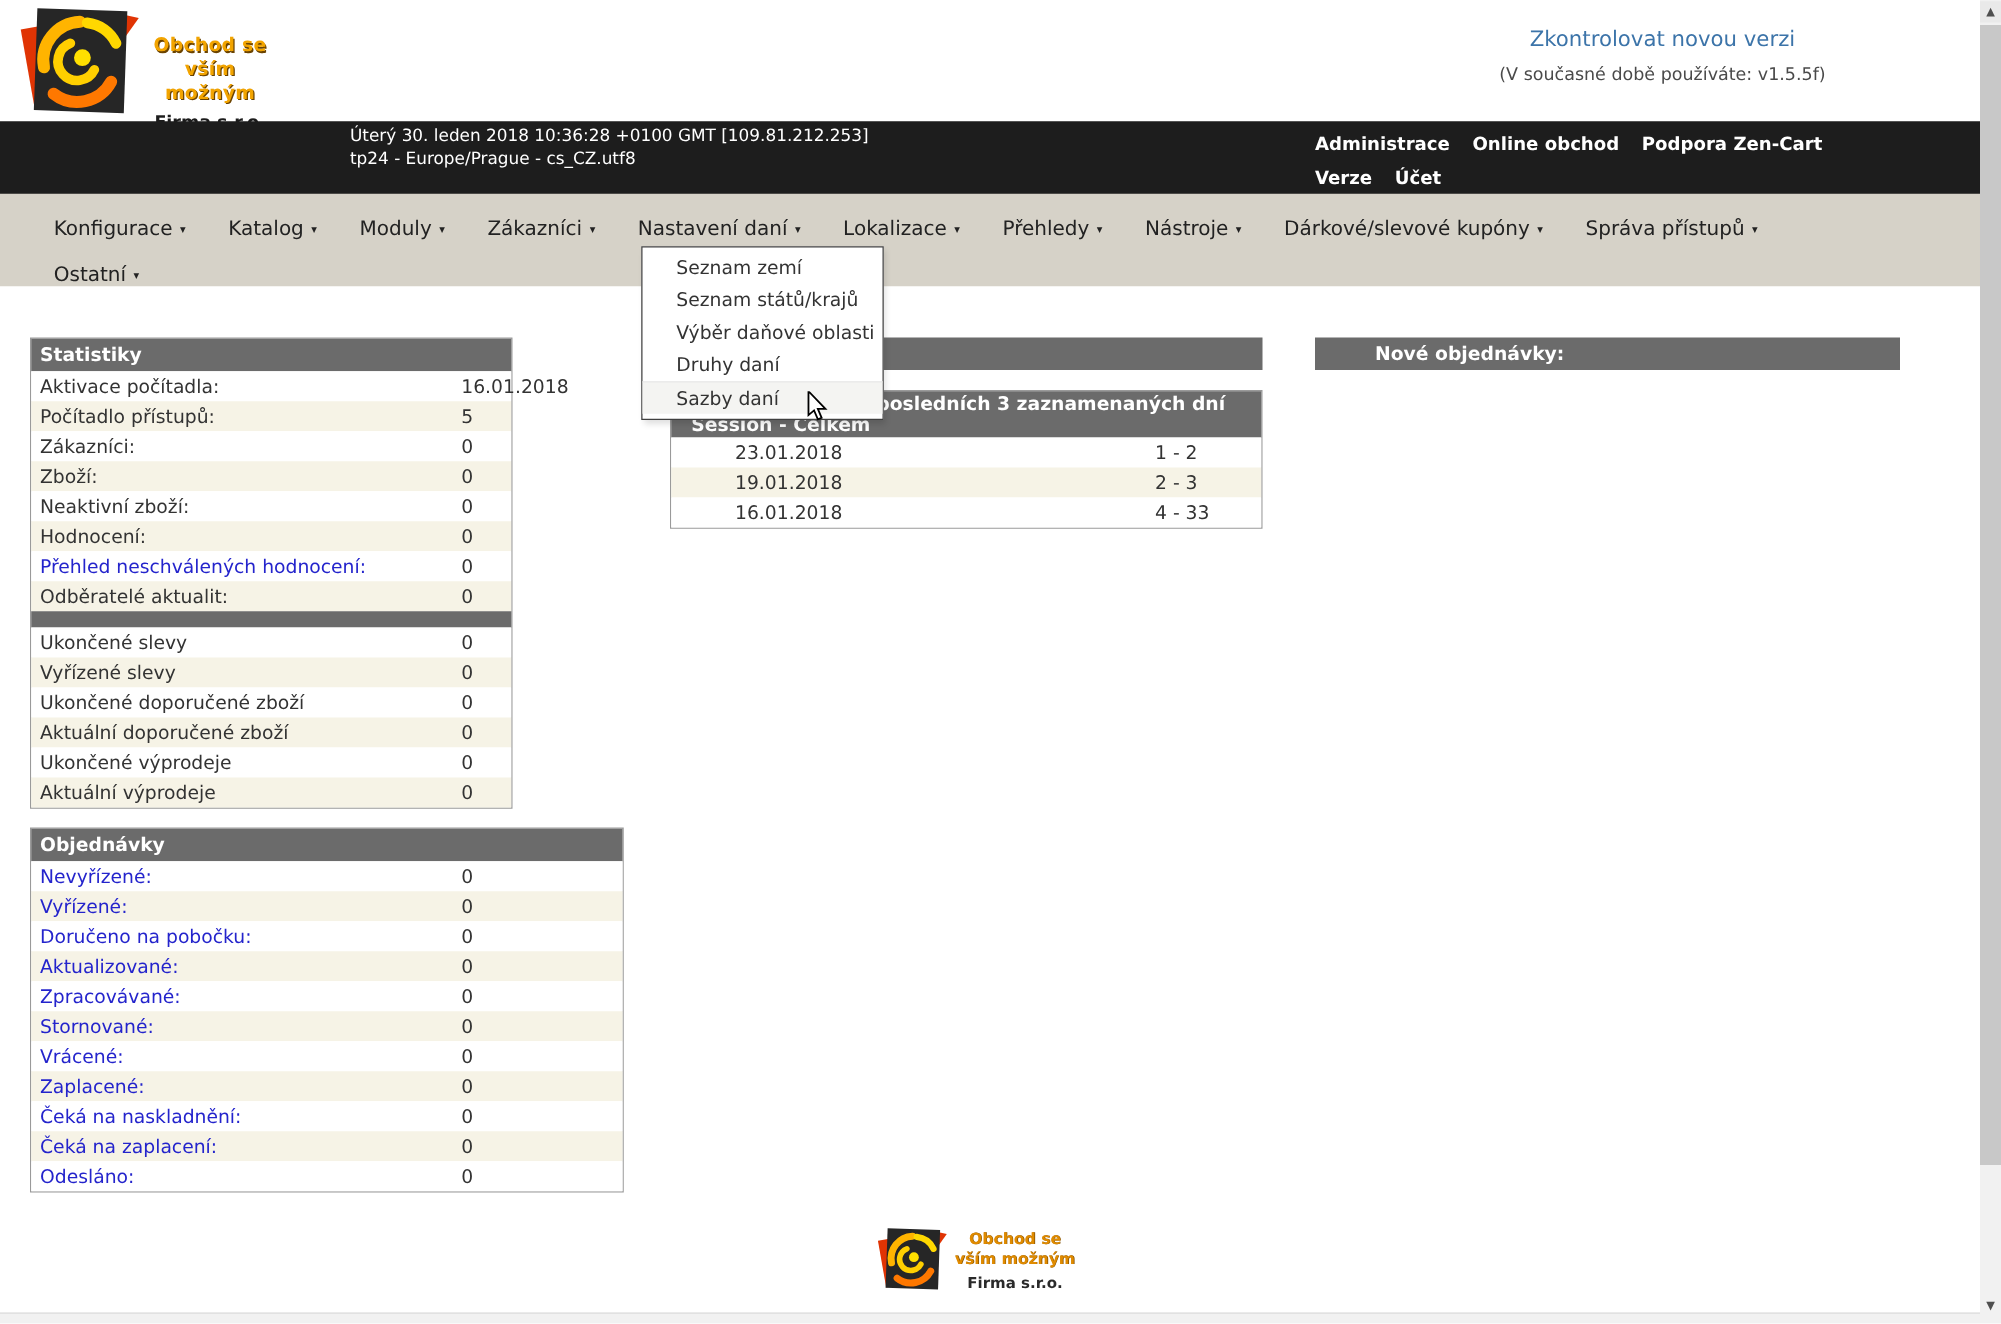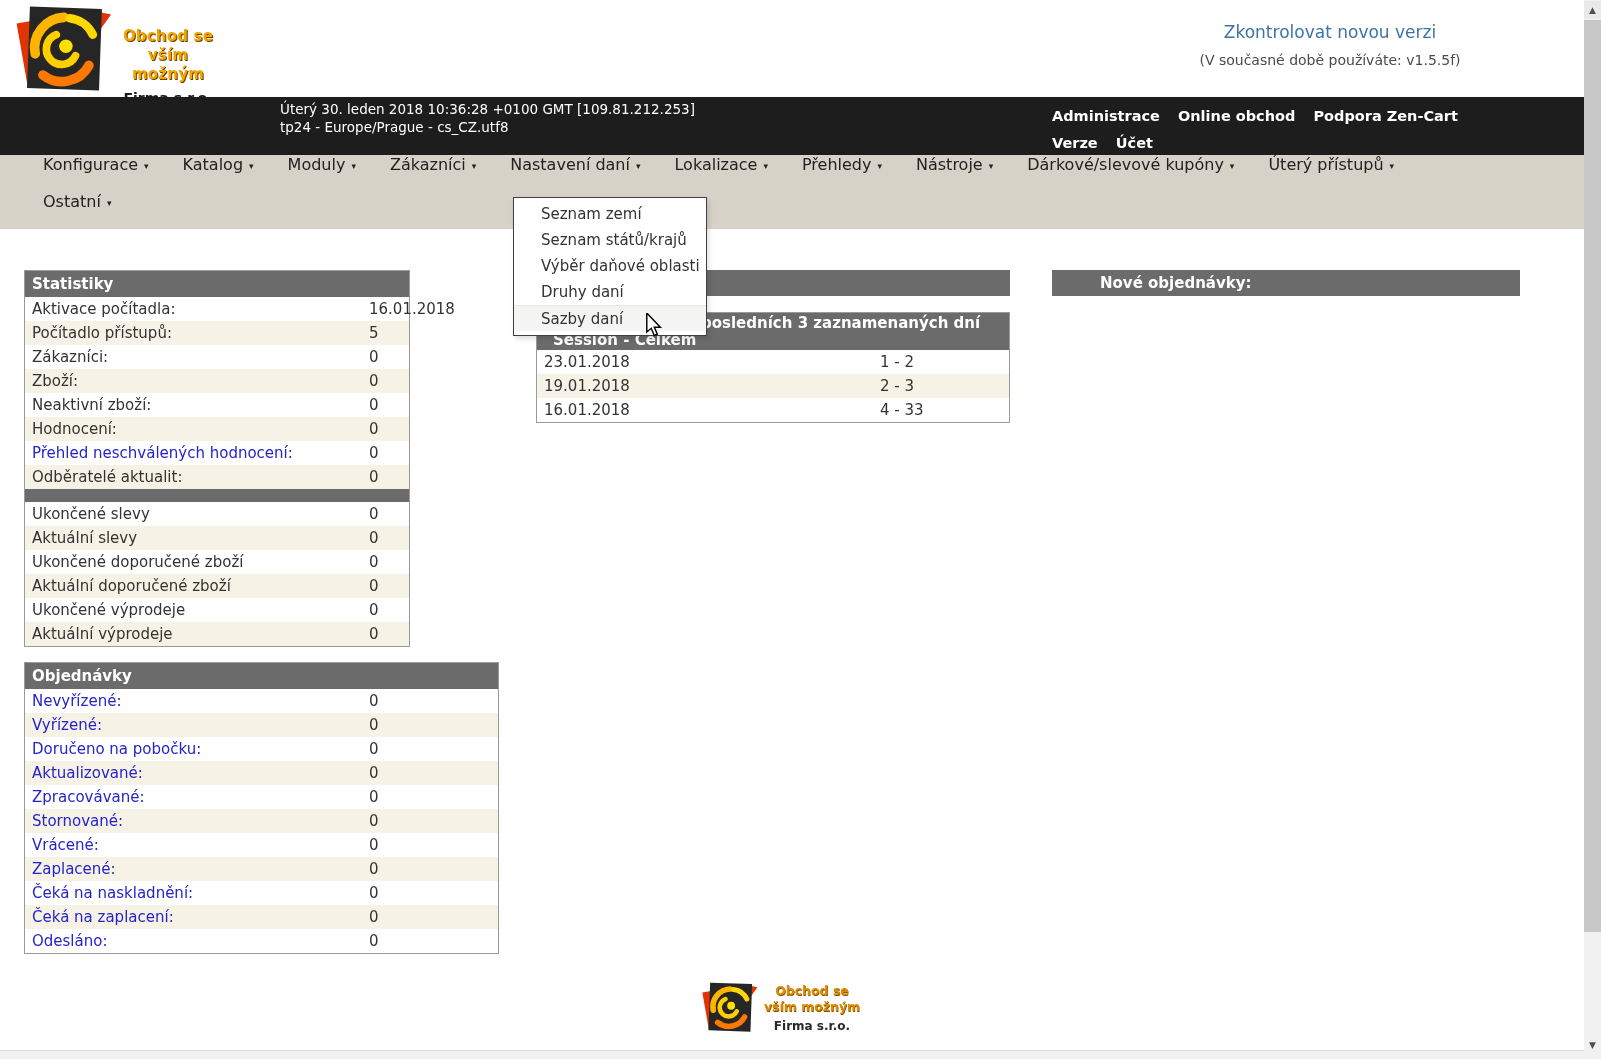--- a/index.html
+++ b/index.html
@@ -19,21 +19,21 @@
   .version-note { font-size:14px; color:#4a4a4a; margin-top:10px; }
 
   
   .topbar { position:absolute; left:0; top:97px; width:1584px; height:70px; background:#1d1d1d; color:#fff; }
   .datetime { position:absolute; left:280px; top:4px; font-size:13.5px; line-height:17.5px; }
   .adminlinks { position:absolute; left:1052px; top:6px; width:470px; font-size:14.5px; font-weight:bold; line-height:27px; }
   .adminlinks span { margin-right:13px; cursor:pointer; white-space:nowrap; }
 
   
   .menubar { position:absolute; left:0; top:155px; width:1584px; height:74px; background:#d6d2c8; }
-  .menurow { display:flex; padding-left:26px; height:37px; align-items:flex-start; }
+  .menurow { display:flex; padding-left:26px; height:37px; align-items:flex-end; }
   .menu-item { font-size:16px; color:#222; padding:0 17px; display:flex; align-items:center; cursor:pointer; white-space:nowrap; }
   .caret { font-size:9px; color:#222; margin-left:6px; padding-top:3px; }
 
   
   .dropdown { position:absolute; left:513px; top:197px; width:194px; background:#fff; border:1px solid #404040; box-shadow:2px 3px 5px rgba(0,0,0,0.13); padding:3px 0 4px 0; z-index:10; }
   .dd-item { height:26px; line-height:26px; padding-left:27px; font-size:15px; color:#333; cursor:pointer; }
   .dd-item.hovered { background:#f4f4f2; border-top:1px solid #e7e7e7; }
 
   
   .bar { background:#6b6b6b; color:#fff; font-weight:bold; font-size:15px; line-height:26px; height:26px; padding-left:7px; }
@@ -46,21 +46,21 @@
 
   .stats-panel  { position:absolute; left:24px; top:270px; width:386px; border:1px solid #9a9a9a; }
   .orders-panel { position:absolute; left:24px; top:662px; width:475px; border:1px solid #9a9a9a; }
 
   
   .visits-bar1 { position:absolute; left:536px; top:270px; width:474px; }
   .visits-panel { position:absolute; left:536px; top:312px; width:474px; border:1px solid #9a9a9a; }
   .visits-sub { background:#6b6b6b; color:#fff; font-weight:bold; font-size:15px; height:37px; padding-top:2px; }
   .visits-sub .l1 { padding-left:164px; line-height:17px; white-space:nowrap; }
   .visits-sub .l2 { padding-left:16px; line-height:17px; white-space:nowrap; }
-  .visits-panel .tlabel { flex:0 0 343px; }
+  .visits-panel .tlabel { flex:0 0 343px;margin-left:44px; }
 
   .neworders-bar { position:absolute; left:1052px; top:270px; width:468px;padding-left:48px; }
 
   
   .footer { position:absolute; left:702px; top:977px; display:flex; align-items:center; }
   .footer .logo-swirl { width:56px; height:62px; }
   .footer-text { width:100px; text-align:center; margin-left:4px; }
   .footer-line { font-size:12.5px; font-weight:bold; color:#e08b00; text-shadow:0.5px 0.5px 0 #7a4a00; line-height:16px; }
   .footer-company { font-size:12px; font-weight:bold; color:#2a2a2a; margin-top:4px; }
 
@@ -156,21 +156,21 @@
         </div>
       <div class="menu-item">
           <span>Nástroje</span>
           <span class="caret">▾</span>
         </div>
       <div class="menu-item">
           <span>Dárkové/slevové kupóny</span>
           <span class="caret">▾</span>
         </div>
       <div class="menu-item">
-          <span>Úterý přístupů</span>
+          <span>Správa přístupů</span>
           <span class="caret">▾</span>
         </div>
     </div>
     <div class="menurow">
       <div class="menu-item">
           <span>Ostatní</span>
           <span class="caret">▾</span>
         </div>
     </div>
   </div>
@@ -208,21 +208,21 @@
     <div class="trow alt">
         <span class="tlabel">Odběratelé aktualit:</span>
         <span class="tvalue">0</span>
       </div>
     <div class="sep"></div>
     <div class="trow">
         <span class="tlabel">Ukončené slevy</span>
         <span class="tvalue">0</span>
       </div>
     <div class="trow alt">
-        <span class="tlabel">Aktuální slevy</span>
+        <span class="tlabel">Vyřízené slevy</span>
         <span class="tvalue">0</span>
       </div>
     <div class="trow">
         <span class="tlabel">Ukončené doporučené zboží</span>
         <span class="tvalue">0</span>
       </div>
     <div class="trow alt">
         <span class="tlabel">Aktuální doporučené zboží</span>
         <span class="tvalue">0</span>
       </div>

